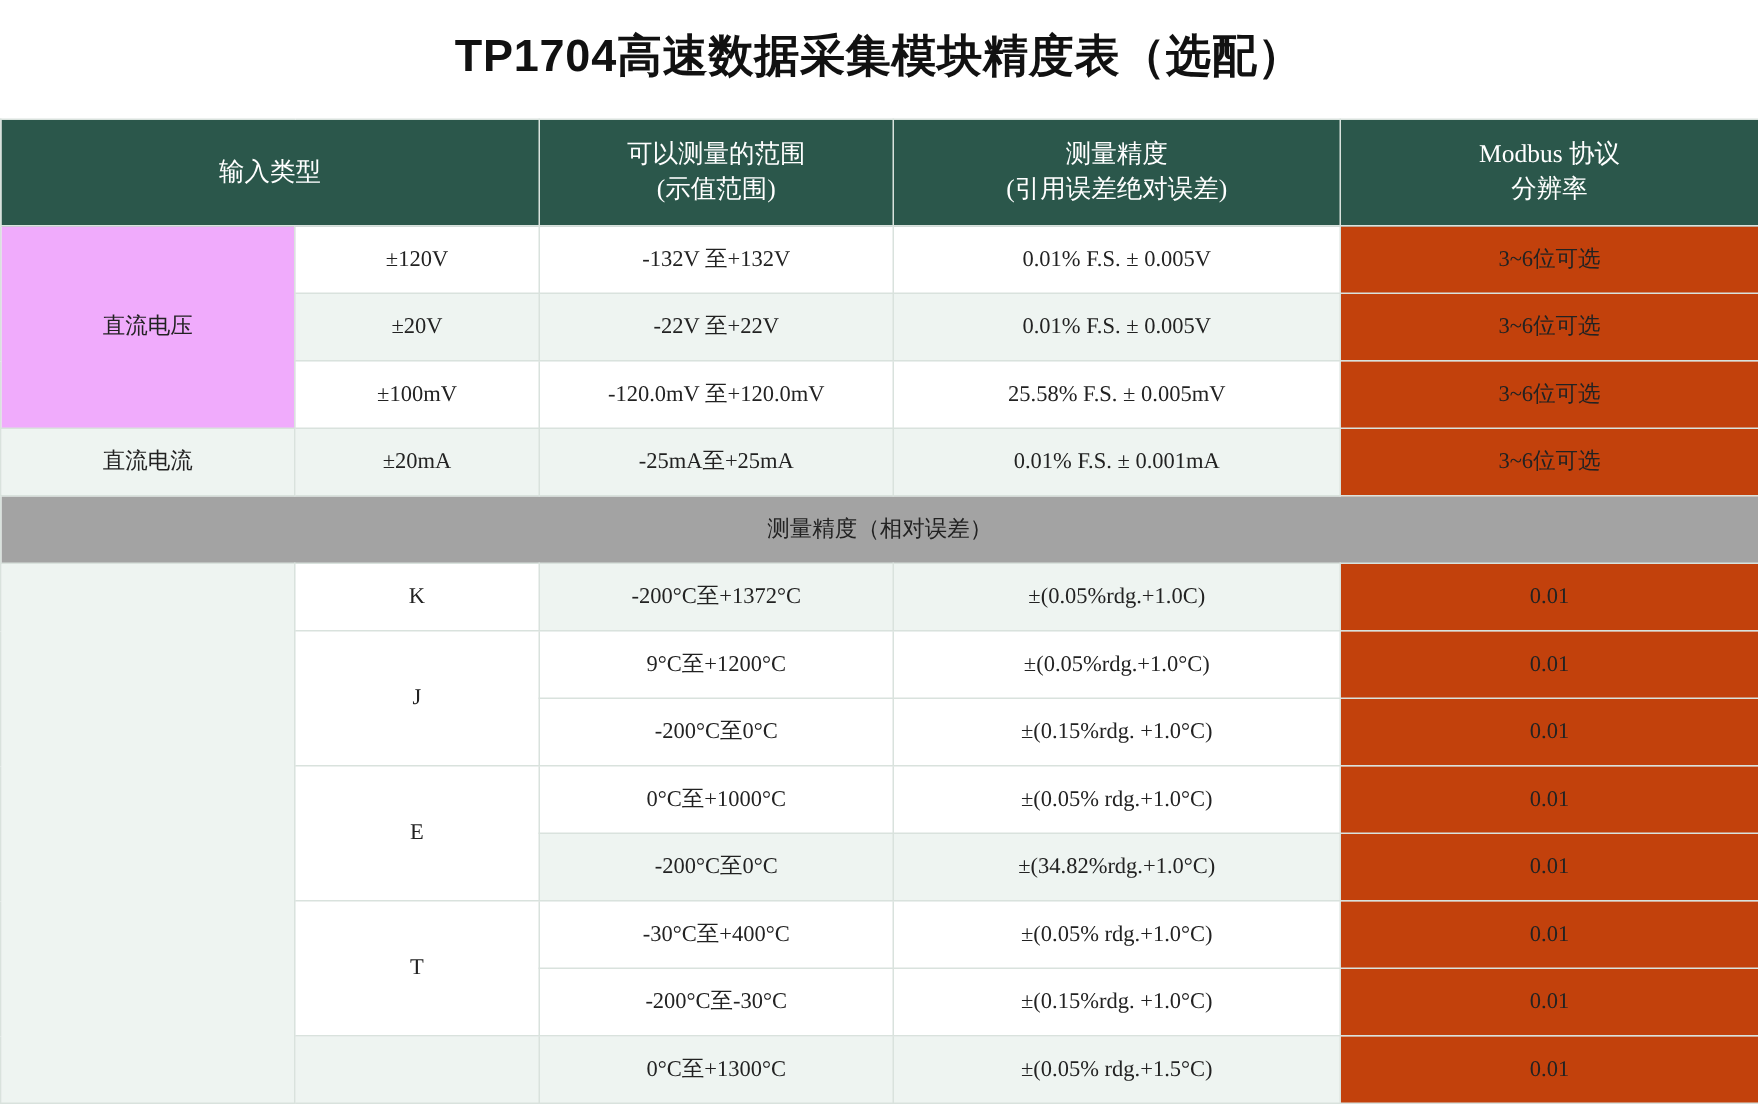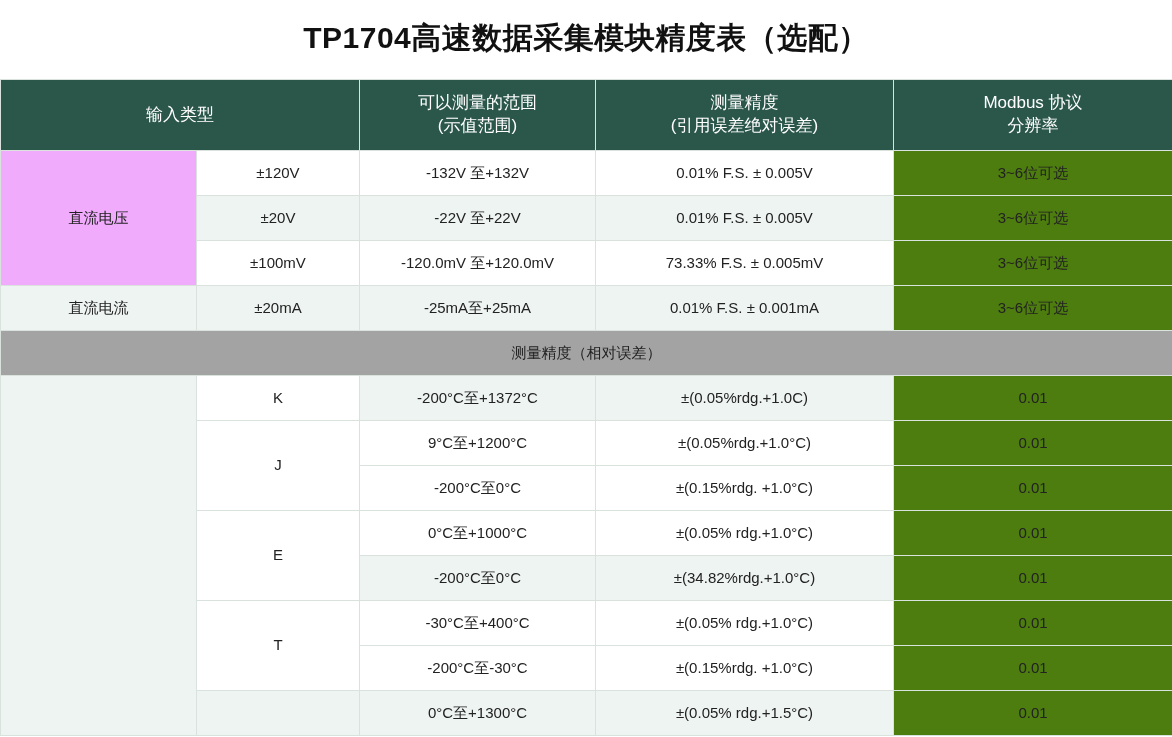--- a/index.html
+++ b/index.html
@@ -25,20 +25,21 @@
     color: #111111;
     letter-spacing: 0.5px;
     padding: 18px 0 22px 0;
     line-height: 1.3;
   }
   table.spec {
     border-collapse: collapse;
     width: 1172px;
     table-layout: fixed;
     font-size: 15px;
+    font-family: Liberation Serif, serif;
   }
   table.spec td, table.spec th {
     border: 1px solid #d9e2dd;
     padding: 0;
     text-align: center;
     vertical-align: middle;
   }
   thead th {
     background: #2b574b;
     color: #ffffff;
@@ -52,21 +53,21 @@
   .col2 { width: 163px; }
   .col3 { width: 236px; }
   .col4 { width: 298px; }
   .col5 { width: 279px; }
 
   tbody td {
     height: 44px;
     line-height: 1.35;
     font-size: 15px;
   }
-  .tint-light { background: #4d7c0f; }
+  .tint-light { background: #c2410c; }
   .tint-row   { background: #eef4f1; }
   .white      { background: #ffffff; }
   .group-cell {
     background: #f0abfc;
   }
   .merge-span {
     background: #eef4f1;
   }
   .sub-label {
     background: #ffffff;
@@ -123,21 +124,21 @@
       </tr>
       <tr>
         <td class="tint-row">±20V</td>
         <td class="tint-row">-22V 至+22V</td>
         <td class="tint-row">0.01% F.S.  ± 0.005V</td>
         <td class="tint-light">3~6位可选</td>
       </tr>
       <tr>
         <td class="white">±100mV</td>
         <td class="white">-120.0mV 至+120.0mV</td>
-        <td class="white">73.33% F.S.  ± 0.005mV</td>
+        <td class="white">25.58% F.S.  ± 0.005mV</td>
         <td class="tint-light">3~6位可选</td>
       </tr>
 
       <tr>
         <td class="tint-row">直流电流</td>
         <td class="tint-row">±20mA</td>
         <td class="tint-row">-25mA至+25mA</td>
         <td class="tint-row">0.01% F.S.  ± 0.001mA</td>
         <td class="tint-light">3~6位可选</td>
       </tr>

